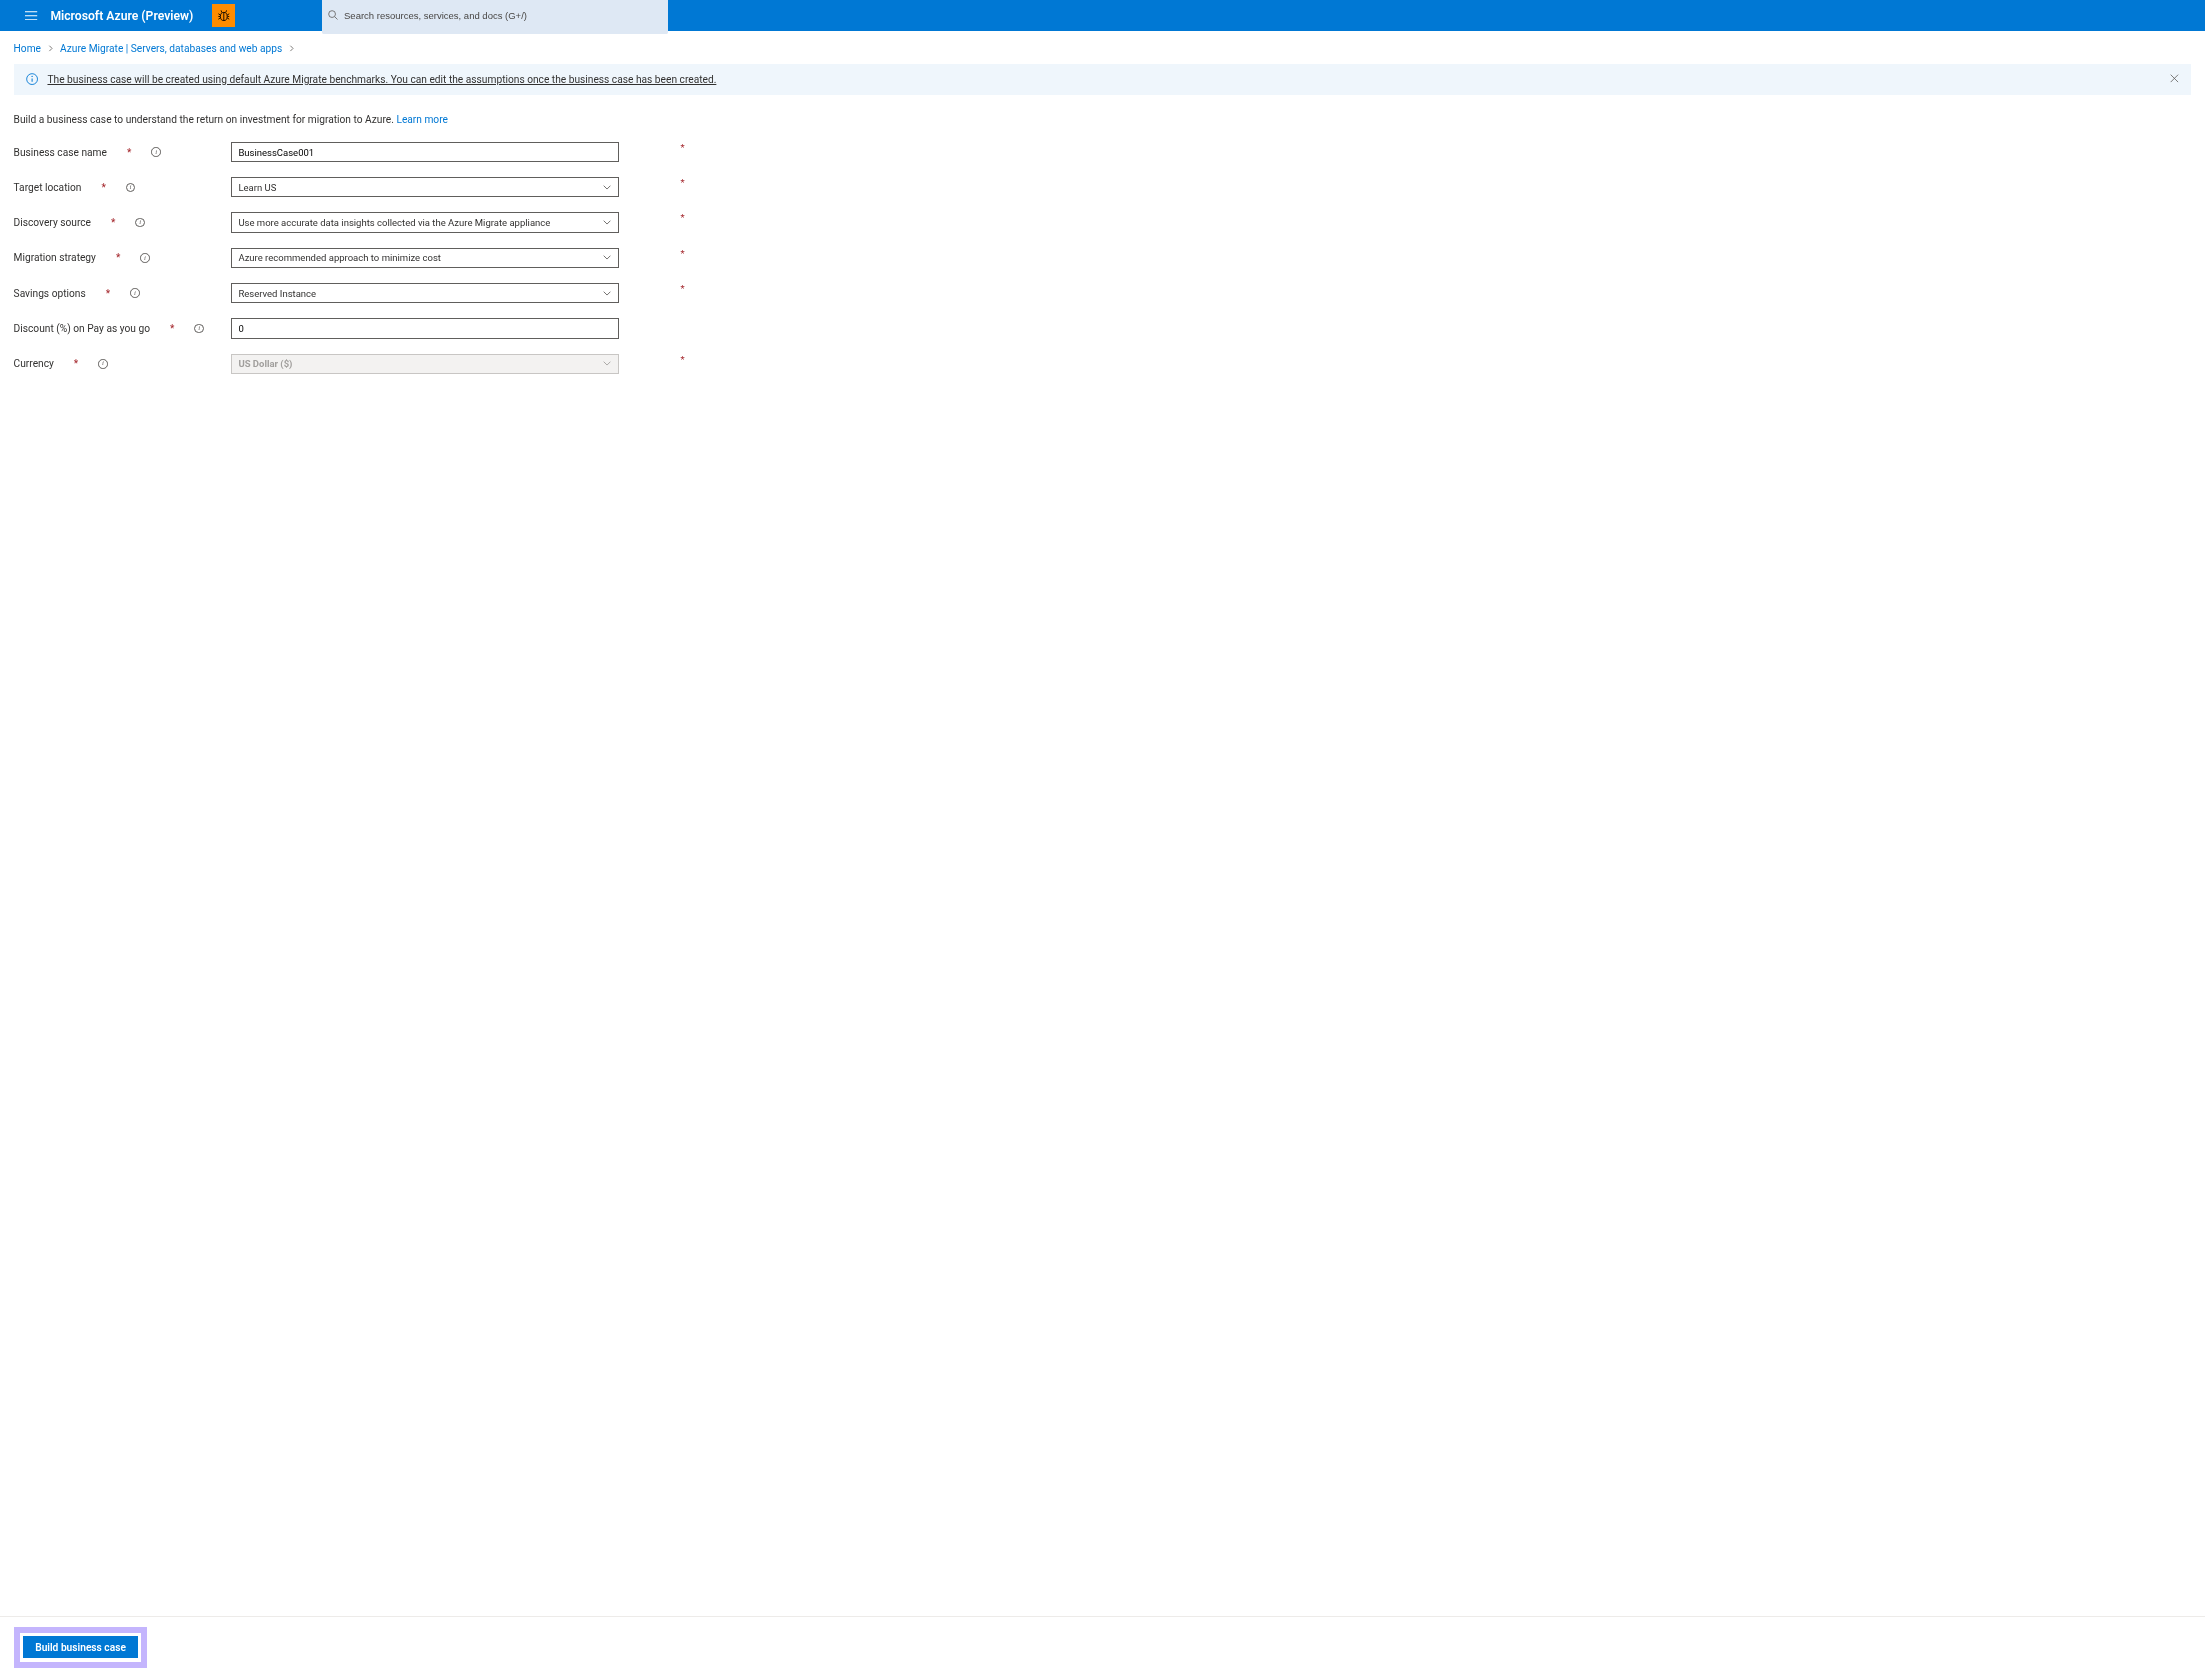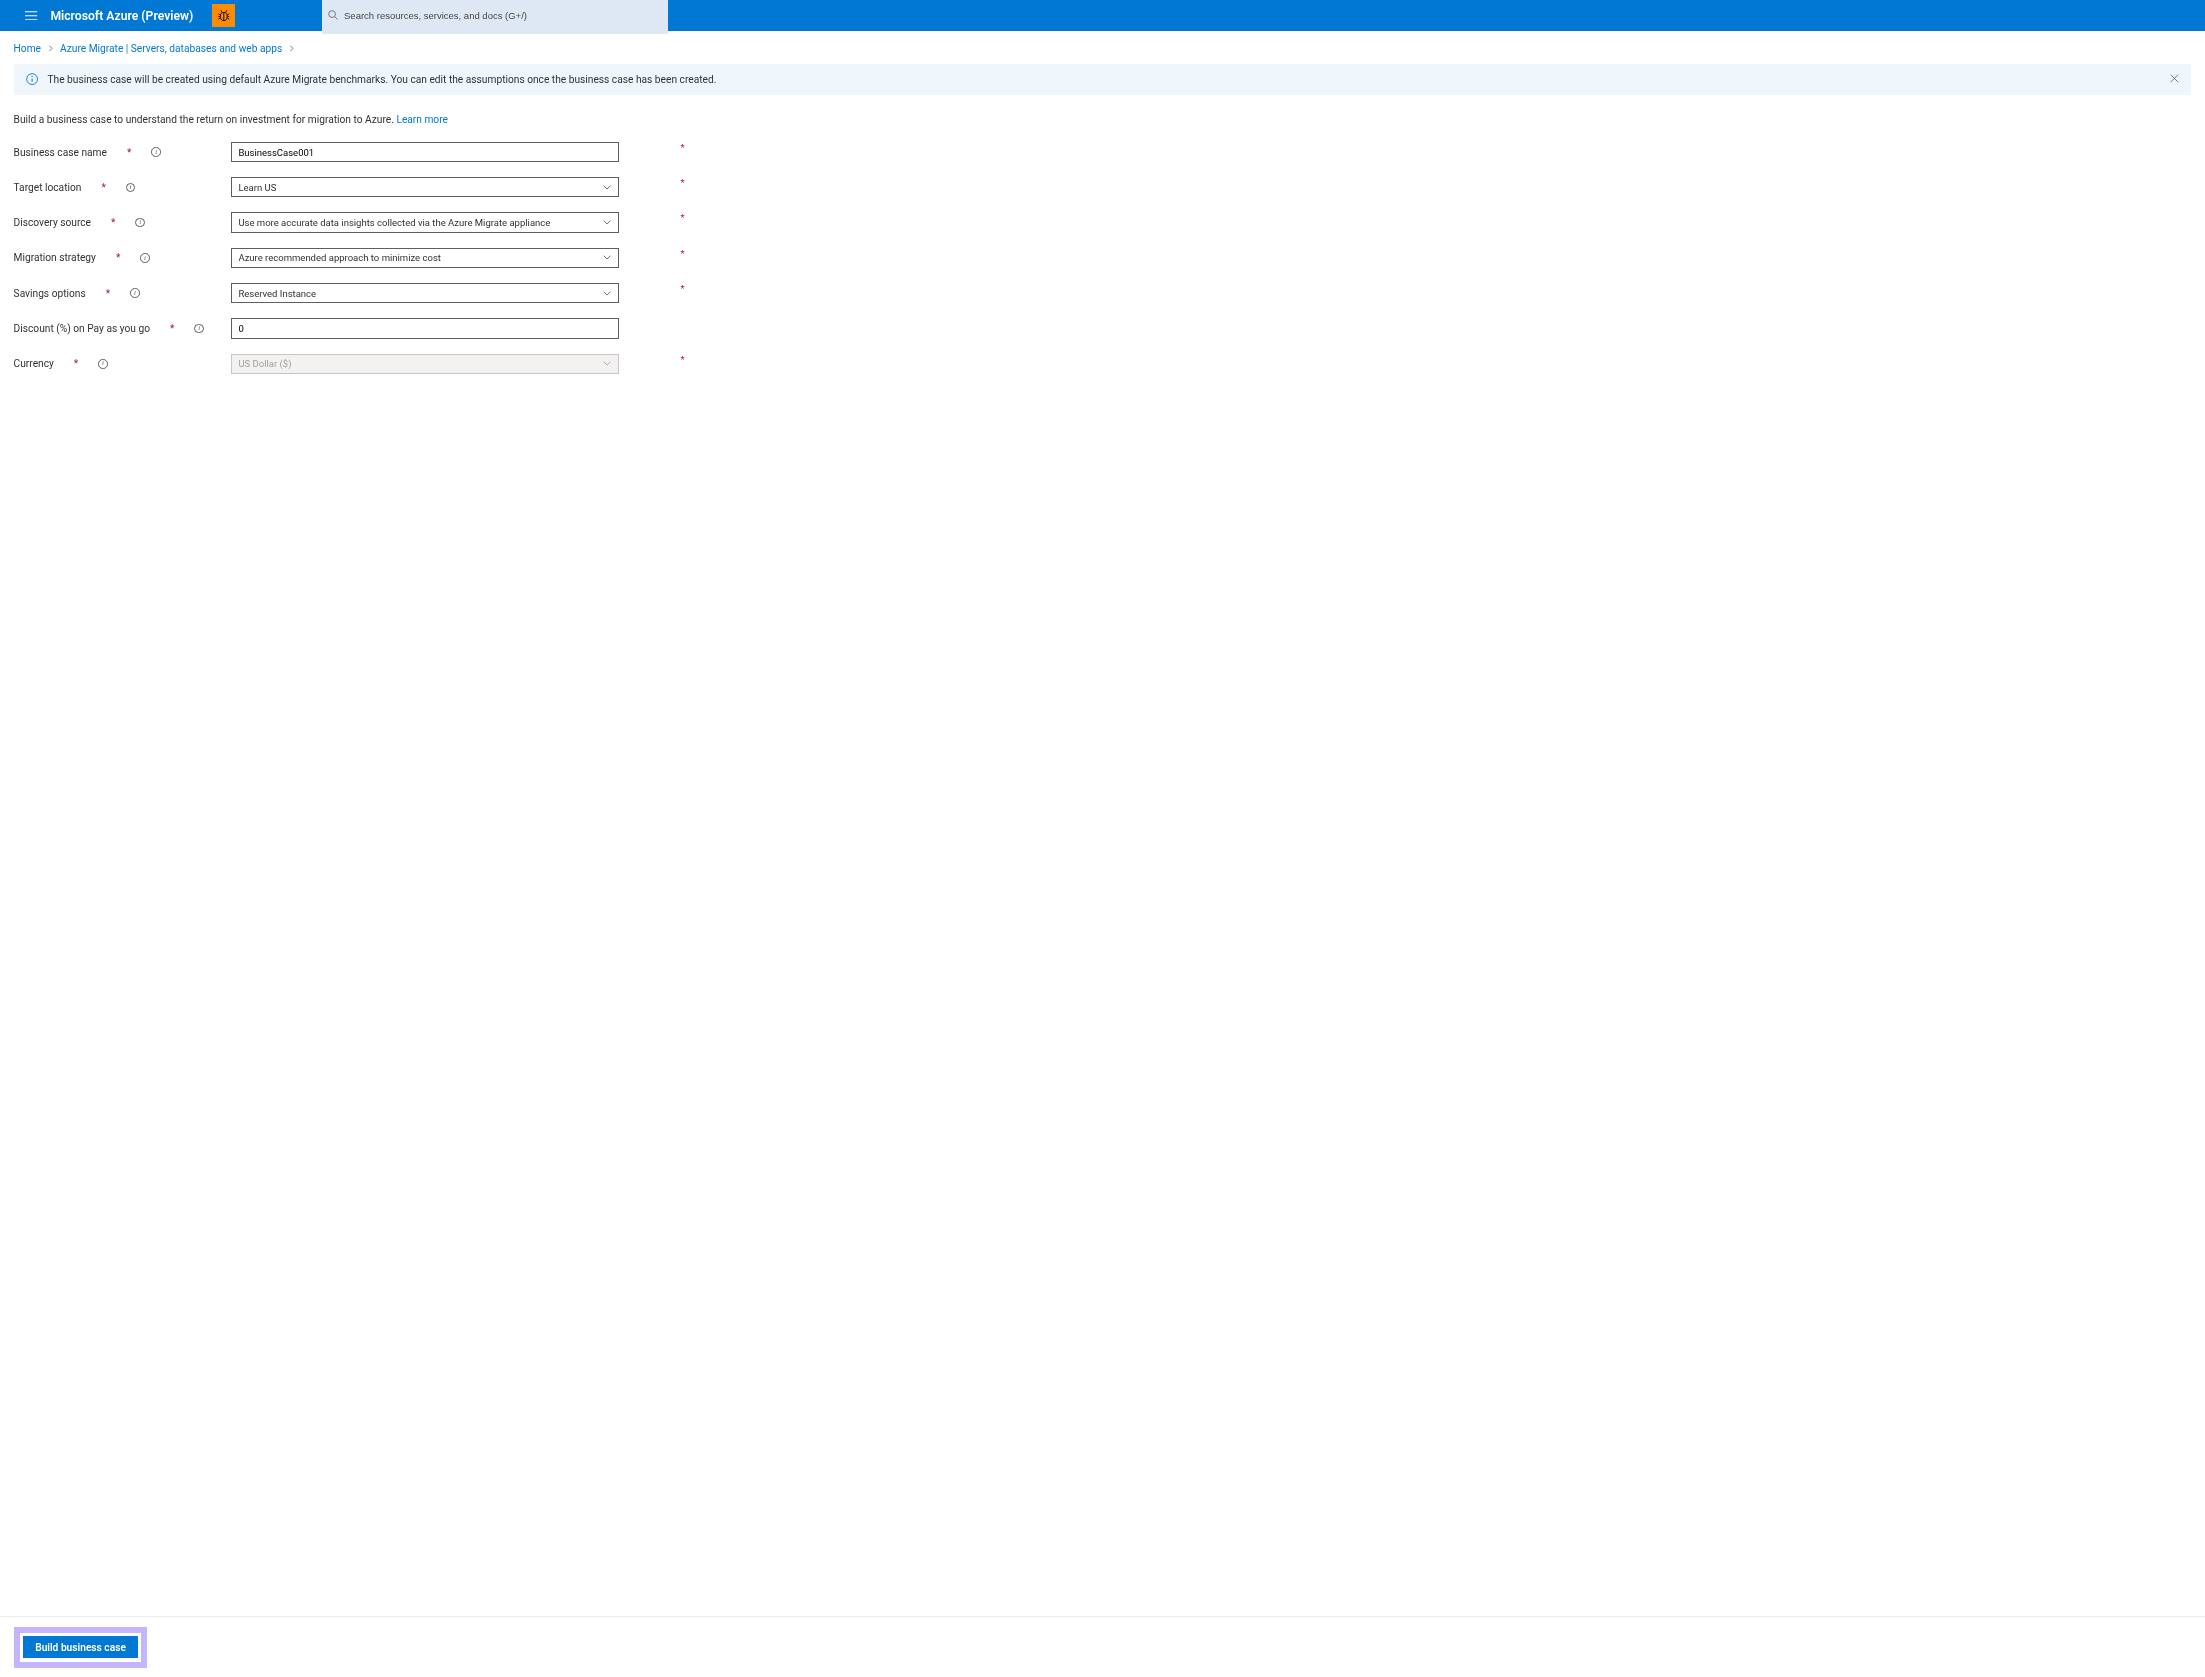--- a/index.html
+++ b/index.html
@@ -99,20 +99,21 @@
 
   
   .info-banner {
     background: #eff6fc;
     display: flex;
     align-items: center;
     padding: 9.5px 12.2px;
     gap: 9.5px;
     margin-bottom: 19px;
     font-size: 10.2px;
+    text-decoration: underline;
   }
   .info-banner .msg { flex: 1; }
   .info-icon-svg { color: #0078d4; flex-shrink:0; }
   .banner-close { cursor: pointer; color: #605e5c; }
 
   .intro {
     font-size: 10.2px;
     margin-bottom: 17px;
   }
   .intro a { color: #0078d4; text-decoration: none; cursor: pointer; }
@@ -159,20 +160,21 @@
     display: flex;
     align-items: center;
     justify-content: space-between;
     cursor: pointer;
   }
   .form-select.disabled {
     background: #f3f2f1;
     color: #a19f9d;
     border-color: #c8c6c4;
     cursor: default;
+    font-weight: bold;
   }
   .chev { color: #605e5c; display:flex; align-items:center; }
   .row-req { color: #a4262c; margin-left: 6.8px; align-self: flex-start; font-size: 9.5px; }
 
   
   .footer {
     border-top: 0.7px solid #edebe9;
     padding: 9.5px 13.6px;
   }
   .highlight-box {

